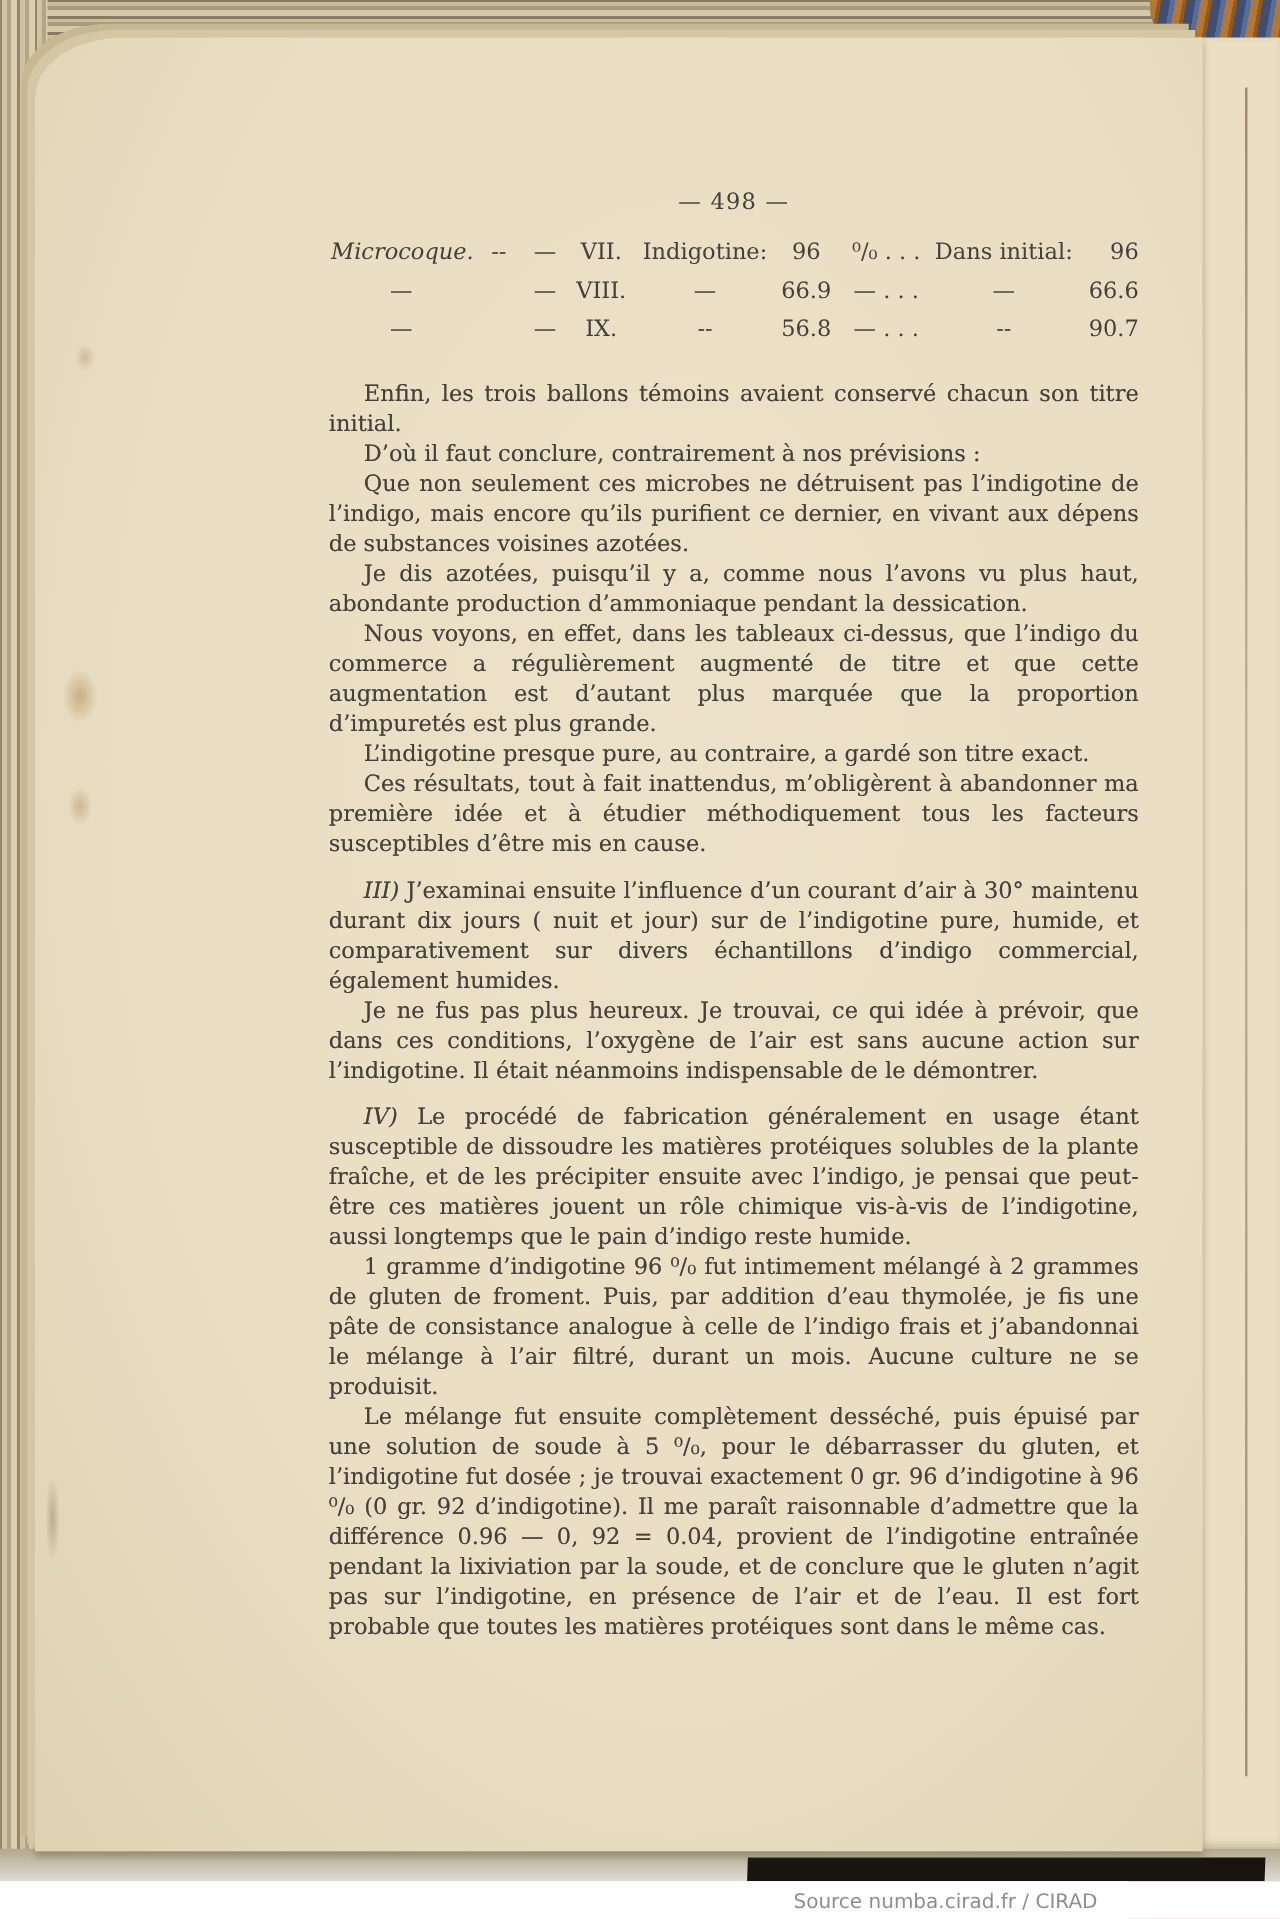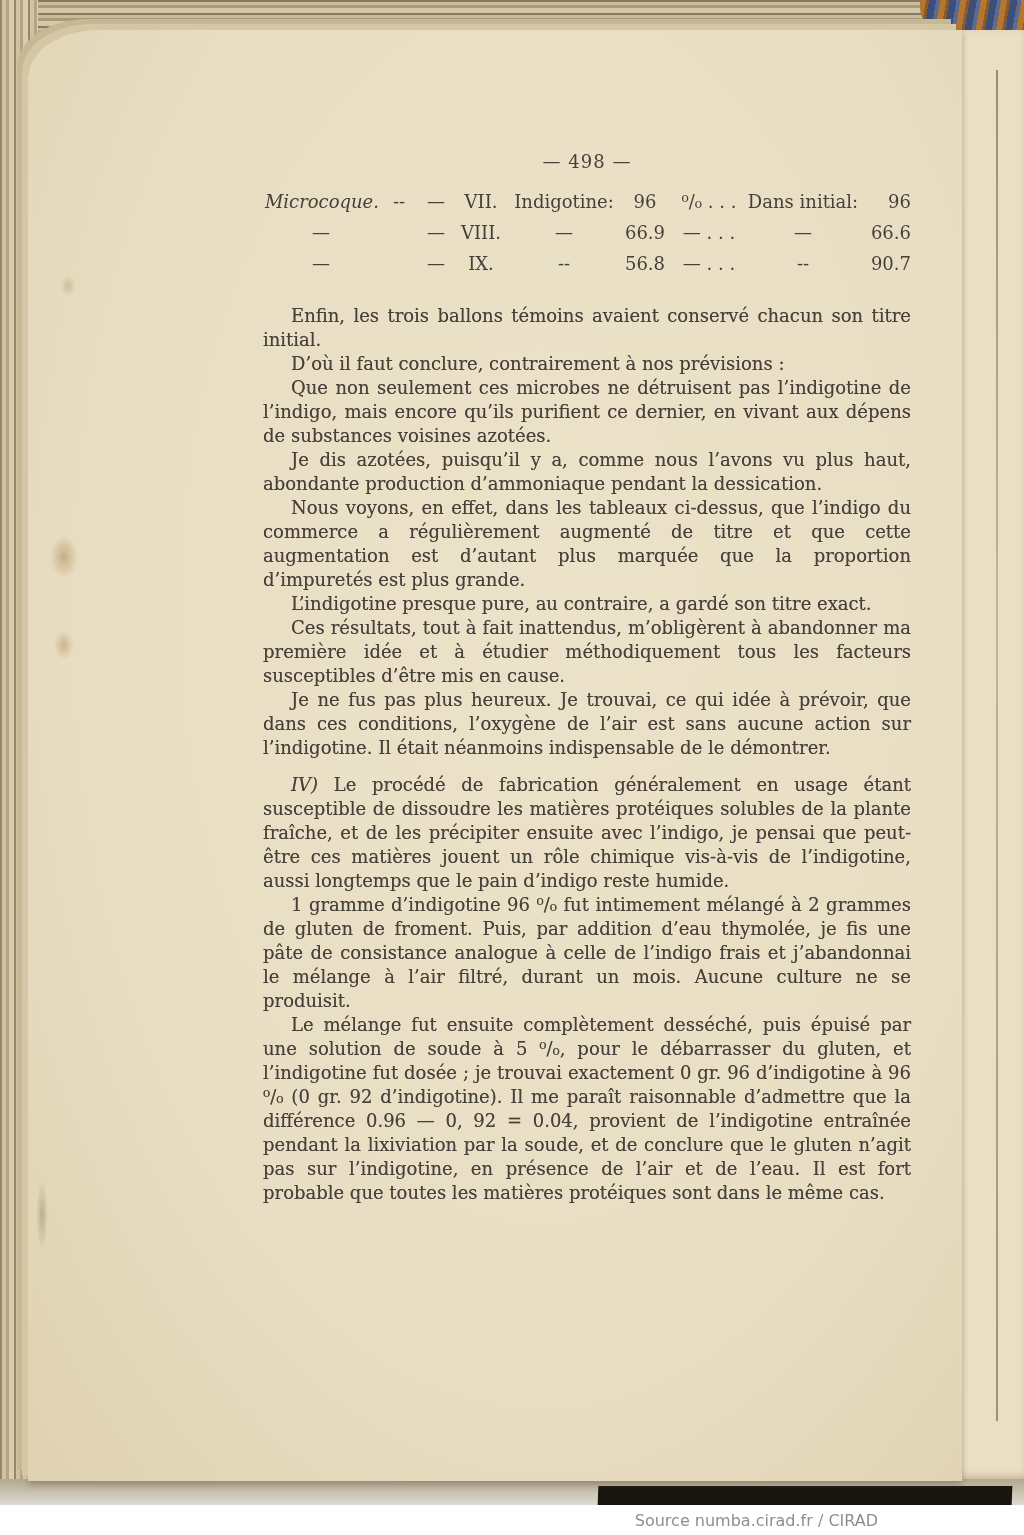--- a/index.html
+++ b/index.html
@@ -124,20 +124,21 @@
           </div>
         </div>
       <div class="paragraphs">
           <p class="para">Enfin, les trois ballons témoins avaient conservé chacun son titre initial.</p>
           <p class="para">D’où il faut conclure, contrairement à nos prévisions :</p>
           <p class="para">Que non seulement ces microbes ne détruisent pas l’indigotine de l’indigo, mais encore qu’ils purifient ce dernier, en vivant aux dépens de substances voisines azotées.</p>
           <p class="para">Je dis azotées, puisqu’il y a, comme nous l’avons vu plus haut, abondante production d’ammoniaque pendant la dessication.</p>
           <p class="para">Nous voyons, en effet, dans les tableaux ci-dessus, que l’indigo du commerce a régulièrement augmenté de titre et que cette augmentation est d’autant plus marquée que la proportion d’impuretés est plus grande.</p>
           <p class="para">L’indigotine presque pure, au contraire, a gardé son titre exact.</p>
           <p class="para">Ces résultats, tout à fait inattendus, m’obligèrent à abandonner ma première idée et à étudier méthodiquement tous les facteurs susceptibles d’être mis en cause.</p>
+          <p class="para gap"><i>III) </i>J’examinai ensuite l’influence d’un courant d’air à 30° maintenu durant dix jours ( nuit et jour) sur de l’indigotine pure, humide, et comparativement sur divers échantillons d’indigo commercial, également humides.</p>
           <p class="para">Je ne fus pas plus heureux. Je trouvai, ce qui idée à prévoir, que dans ces conditions, l’oxygène de l’air est sans aucune action sur l’indigotine. Il était néanmoins indispensable de le démontrer.</p>
           <p class="para gap"><i>IV) </i>Le procédé de fabrication généralement en usage étant susceptible de dissoudre les matières protéiques solubles de la plante fraîche, et de les précipiter ensuite avec l’indigo, je pensai que peut-être ces matières jouent un rôle chimique vis-à-vis de l’indigotine, aussi longtemps que le pain d’indigo reste humide.</p>
           <p class="para">1 gramme d’indigotine 96 ⁰/₀ fut intimement mélangé à 2 grammes de gluten de froment. Puis, par addition d’eau thymolée, je fis une pâte de consistance analogue à celle de l’indigo frais et j’abandonnai le mélange à l’air filtré, durant un mois. Aucune culture ne se produisit.</p>
           <p class="para">Le mélange fut ensuite complètement desséché, puis épuisé par une solution de soude à 5 ⁰/₀, pour le débarrasser du gluten, et l’indigotine fut dosée ; je trouvai exactement 0 gr. 96 d’indigotine à 96 ⁰/₀ (0 gr. 92 d’indigotine). Il me paraît raisonnable d’admettre que la différence 0.96 — 0, 92 = 0.04, provient de l’indigotine entraînée pendant la lixiviation par la soude, et de conclure que le gluten n’agit pas sur l’indigotine, en présence de l’air et de l’eau. Il est fort probable que toutes les matières protéiques sont dans le même cas.</p>
         </div>
     </div>
   </div>
 </div>
 
 <div class="footer">

